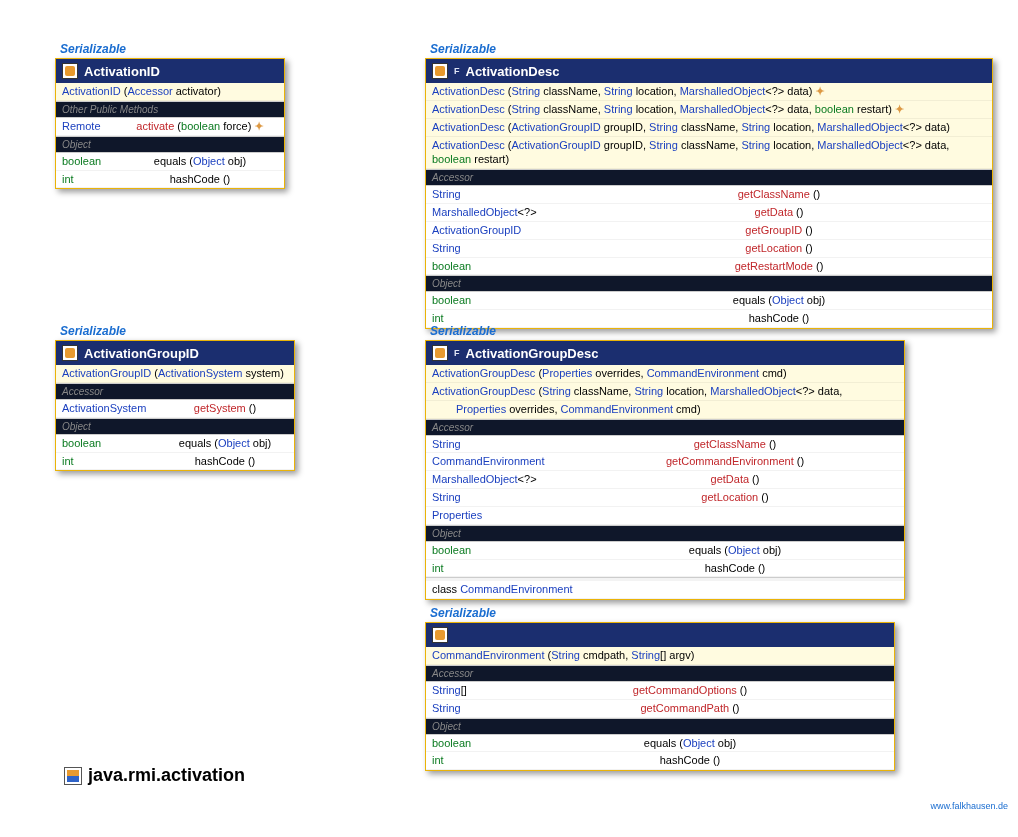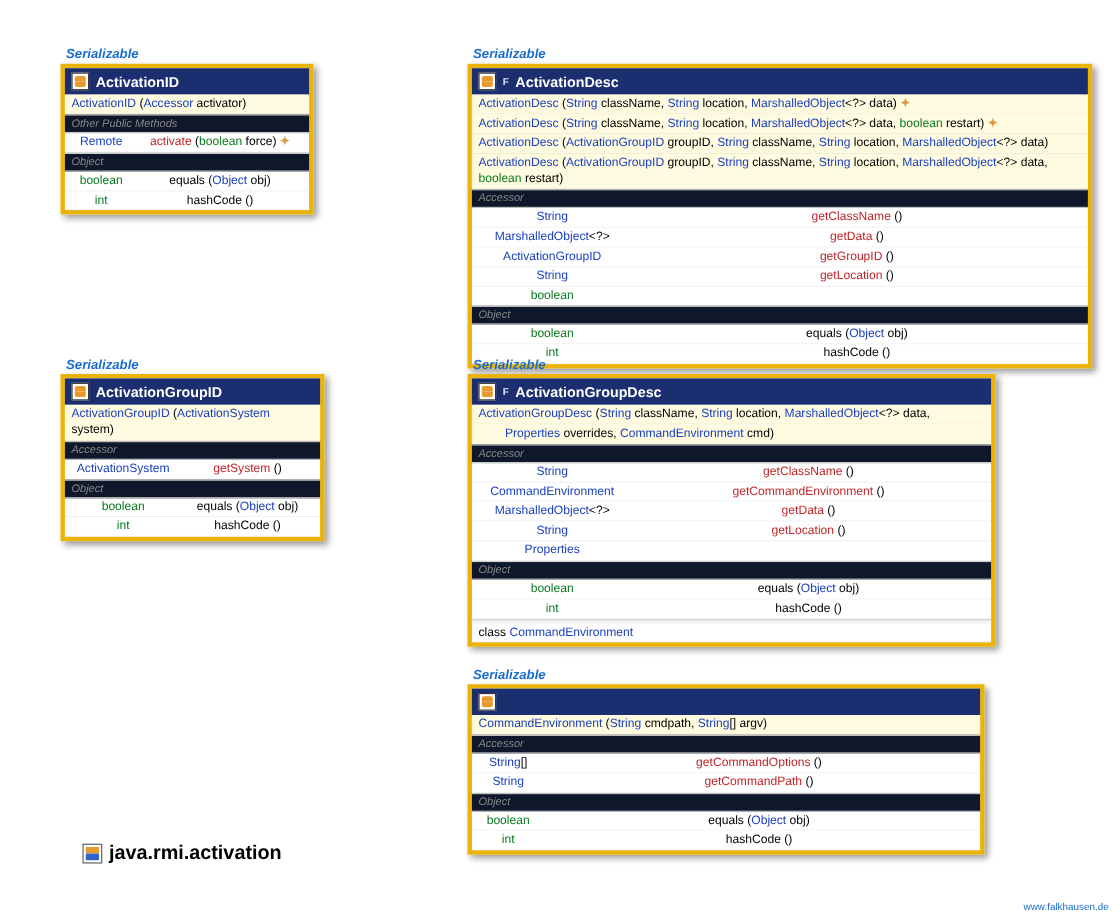--- a/index.html
+++ b/index.html
@@ -7,21 +7,21 @@
   font-family: Arial, Helvetica, sans-serif;
   font-size: 11px;
   background: #fff;
   width: 1018px;
   height: 837px;
   position: relative;
 }
 .box {
   position: absolute;
   background: #fff;
-  border: 4px solid #eab308;
+  border: 1px solid #eab308;
   box-shadow: 3px 3px 6px rgba(0,0,0,0.4);
 }
 .stereo {
   position: absolute;
   font-style: italic;
   font-weight: bold;
   color: #1a6dd0;
   font-size: 12px;
 }
 .header {
@@ -77,21 +77,21 @@
   background: #0f172a;
   border-top: 1px solid #ccc;
   border-bottom: 1px solid #ccc;
   font-size: 10px;
 }
 .two {
   display: flex;
 }
 .two .left {
   width: 130px;
-  text-align: center;
+  text-align: left;
   padding-right: 6px;
   flex-shrink: 0;
 }
 .two .right {
   flex: 1;
   text-align: center;
 }
 .t-type { color: #1a3fbf; }
 .t-method { color: #c0262a; }
 .t-param { color: #1a3fbf; }
@@ -189,20 +189,21 @@
       <div class="row two">
         <div class="left" style="width: 140px;"><span class="t-param">ActivationGroupID</span></div>
         <div class="right"><span class="t-method">getGroupID</span><span class="t-plain"> ()</span></div>
       </div>
       <div class="row two">
         <div class="left" style="width: 140px;"><span class="t-param">String</span></div>
         <div class="right"><span class="t-method">getLocation</span><span class="t-plain"> ()</span></div>
       </div>
       <div class="row two">
         <div class="left" style="width: 140px;"><span class="t-kw">boolean</span></div>
+        <div class="right"><span class="t-method">getRestartMode</span><span class="t-plain"> ()</span></div>
       </div>
       <div class="section-label">Object</div>
       <div class="row two">
         <div class="left" style="width: 140px;"><span class="t-kw">boolean</span></div>
         <div class="right"><span class="t-plain">equals (</span><span class="t-param">Object</span><span class="t-plain"> obj)</span></div>
       </div>
       <div class="row two">
         <div class="left" style="width: 140px;"><span class="t-kw">int</span></div>
         <div class="right"><span class="t-plain">hashCode ()</span></div>
       </div>
@@ -237,20 +238,21 @@
 </div>
 
 <div class="stereo" style="left:430px; top:324px;">Serializable</div>
 <div class="box" style="left:425px; top:340px; width:480px;">
   <div class="header">
     <div class="icon"></div>
     <span class="mod">F</span>
     <span class="title">ActivationGroupDesc</span>
   </div>
   <div>
+      <div class="row ctor"><span class="t-type">ActivationGroupDesc</span><span class="t-plain"> (</span><span class="t-param">Properties</span><span class="t-plain"> overrides, </span><span class="t-param">CommandEnvironment</span><span class="t-plain"> cmd)</span></div>
       <div class="row ctor"><span class="t-type">ActivationGroupDesc</span><span class="t-plain"> (</span><span class="t-param">String</span><span class="t-plain"> className, </span><span class="t-param">String</span><span class="t-plain"> location, </span><span class="t-param">MarshalledObject</span><span class="t-plain">&lt;?&gt; data,</span></div>
     </div>
   <div class="row ctor indent"><span class="t-param">Properties</span><span class="t-plain"> overrides, </span><span class="t-param">CommandEnvironment</span><span class="t-plain"> cmd)</span></div>
   <div>
       <div class="section-label">Accessor</div>
       <div class="row two">
         <div class="left" style="width: 140px;"><span class="t-param">String</span></div>
         <div class="right"><span class="t-method">getClassName</span><span class="t-plain"> ()</span></div>
       </div>
       <div class="row two">
@@ -305,18 +307,18 @@
         <div class="left" style="width: 60px;"><span class="t-kw">boolean</span></div>
         <div class="right"><span class="t-plain">equals (</span><span class="t-param">Object</span><span class="t-plain"> obj)</span></div>
       </div>
       <div class="row two">
         <div class="left" style="width: 60px;"><span class="t-kw">int</span></div>
         <div class="right"><span class="t-plain">hashCode ()</span></div>
       </div>
     </div>
 </div>
 
-<div class="pkg-label" style="left:75px; top:765px;">
+<div class="pkg-label" style="left:64px; top:765px;">
   <div class="icon"></div>
   <span>java.rmi.activation</span>
 </div>
 
-<div class="footer-link" style="right:10px; bottom:8px;">www.falkhausen.de</div>
+<div class="footer-link" style="right:10px; bottom:26px;">www.falkhausen.de</div>
 
 </body></html>

